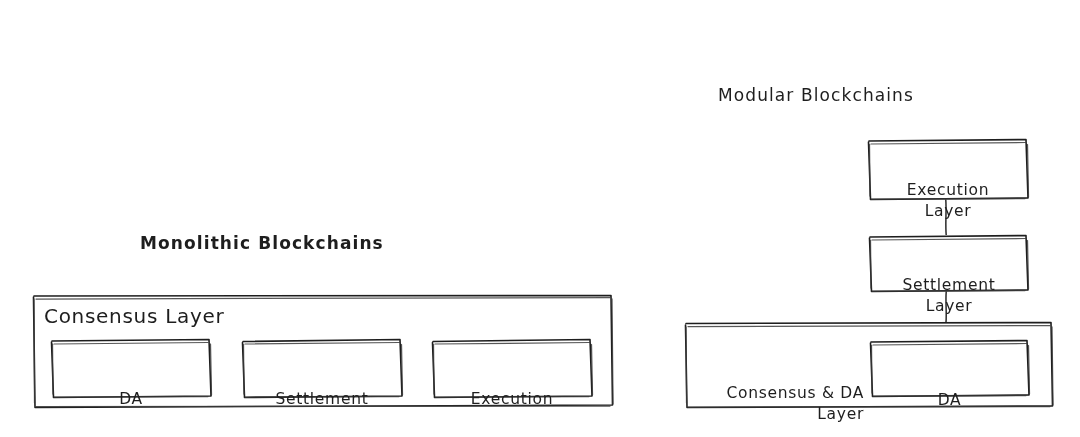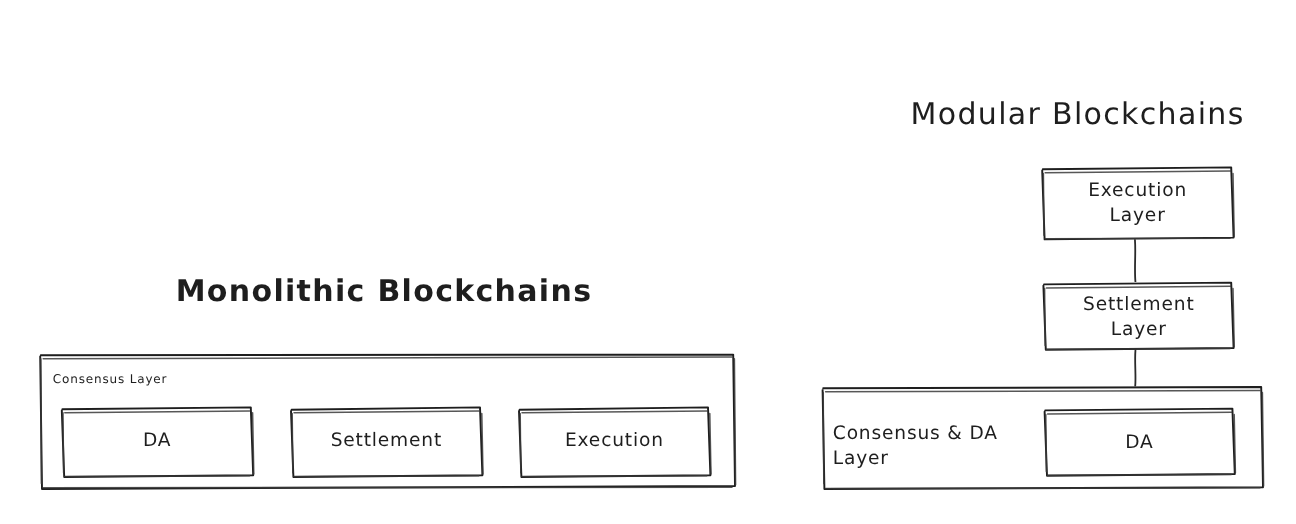--- a/index.html
+++ b/index.html
@@ -26,52 +26,53 @@
   
   .txt {
     position: absolute;
     color: #1e1e1e;
     font-family: "DejaVu Sans", sans-serif;
     letter-spacing: 0.4px;
     white-space: pre-line;
     -webkit-font-smoothing: antialiased;
   }
   .title {
-    font-size: 25px;
+    font-size: 17px;
     line-height: 30px;
     font-weight: 400;
-    text-align: center;
+    text-align: left;
     letter-spacing: 1.1px;
   }
   .boxlabel {
     font-size: 15.5px;
     line-height: 21px;
     text-align: center;
     letter-spacing: 0.7px;
+    margin-top: 32px;
   }
   .layerlabel {
-    font-size: 10px;
+    font-size: 20px;
     line-height: 21px;
     text-align: left;
     letter-spacing: 0.7px;
   }
 
   
   #title-monolithic { left: 140px; top: 228px; width: 360px; font-weight: bold; }
   #title-modular    { left: 718px; top: 80px;  width: 360px; }
 
   #label-consensus-layer { left: 44px; top: 306px; width: 260px; }
 
   #label-da-mono         { left: 51px;  top: 357px; width: 160px; }
   #label-settlement-mono { left: 242px; top: 357px; width: 160px; }
   #label-execution-mono  { left: 432px; top: 357px; width: 160px; }
 
   #label-execution-layer  { left: 868px; top: 148px; width: 160px; }
   #label-settlement-layer { left: 869px; top: 243px; width: 160px; }
-  #label-consensus-da     { left: 694px; top: 351px; width: 170px; text-align: left; }
+  #label-consensus-da     { left: 694px; top: 351px; width: 170px; text-align: right; }
   #label-da-mod           { left: 870px; top: 358px; width: 159px; }
 </style>
 </head>
 <body>
 
 <svg id="canvas" viewBox="0 0 1080 437" xmlns="http://www.w3.org/2000/svg">
   <defs>
     <style>
       .sk   { fill: none; stroke: #1e1e1e; stroke-width: 1.6; stroke-linecap: round; stroke-linejoin: round; }
       .sk2  { fill: none; stroke: #3a3a3a; stroke-width: 1.25; stroke-linecap: round; stroke-linejoin: round; opacity: .85; }

